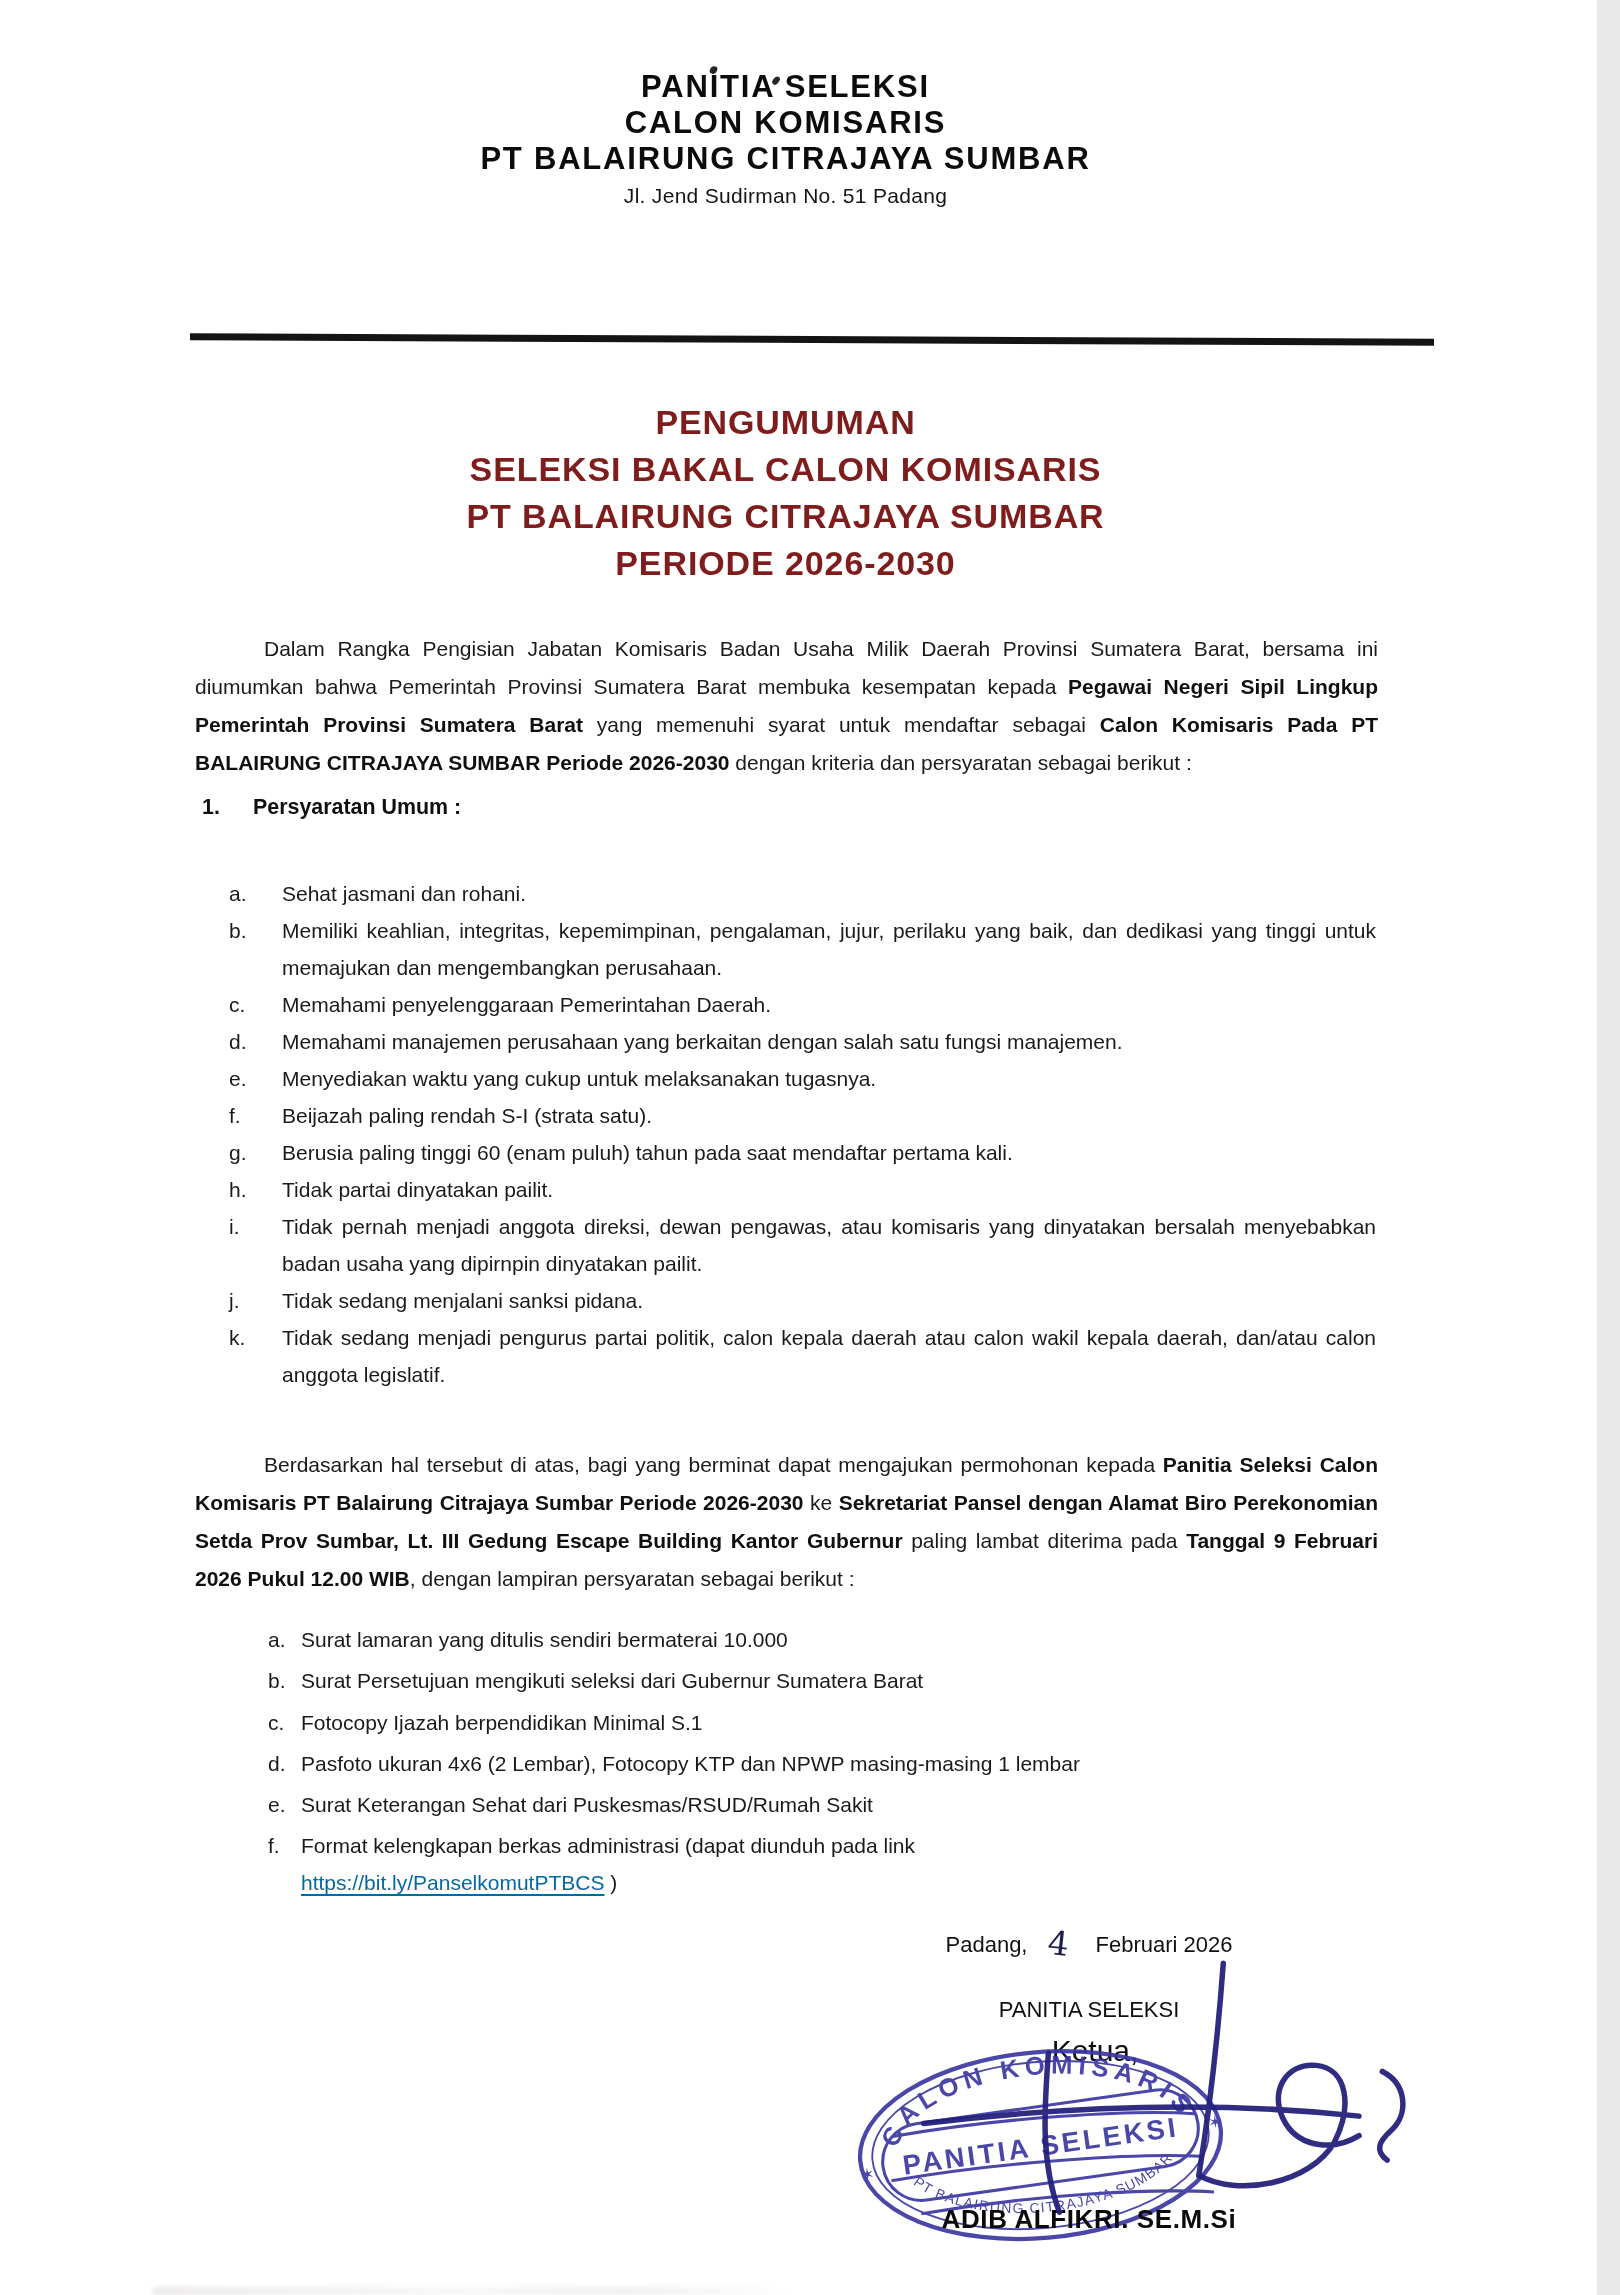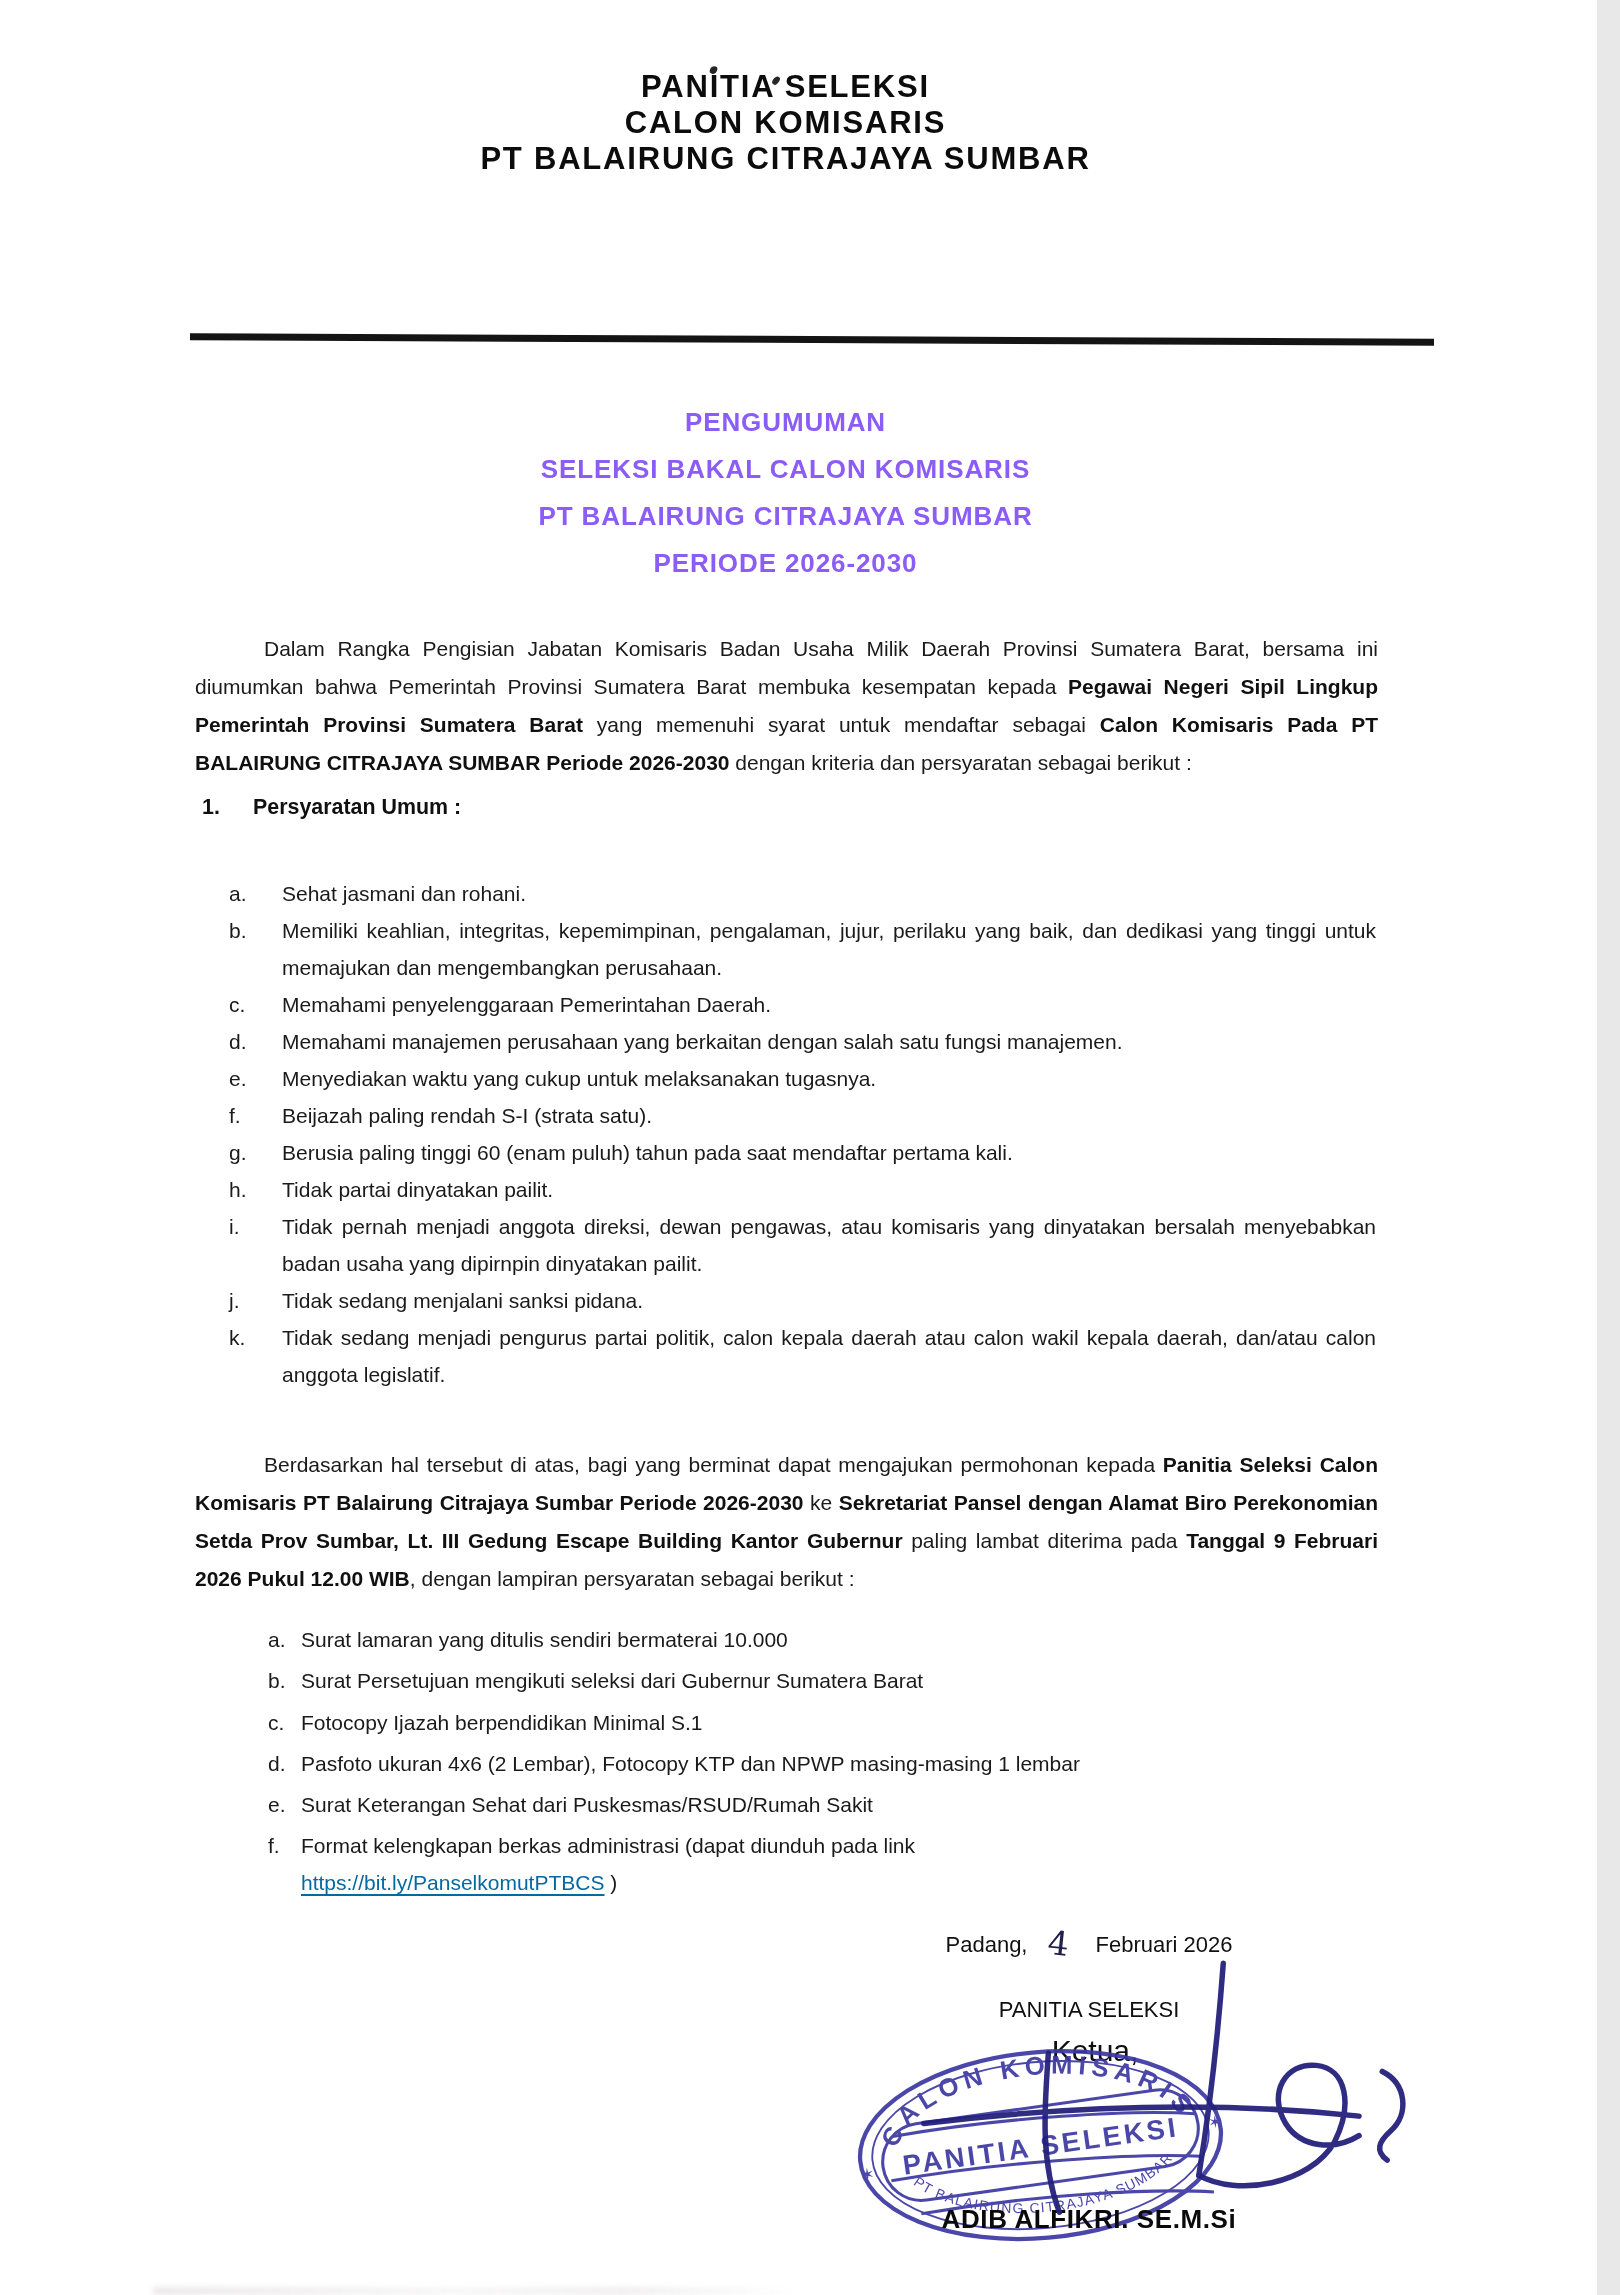--- a/index.html
+++ b/index.html
@@ -11,21 +11,21 @@
     color:#1a1a1a;
     overflow:hidden;
   }
   
   .letterhead{position:absolute;top:69px;left:195px;width:1181px;text-align:center;}
   .lh-line{font-weight:bold;font-size:31px;line-height:36px;letter-spacing:1.8px;color:#0c0c0c;}
   .lh-address{font-size:21px;line-height:27px;margin-top:4.9px;color:#151515;letter-spacing:0.3px;}
   .rule{position:absolute;top:336px;left:190px;width:1244px;height:6.7px;background:#141414;transform:rotate(.25deg);}
   
   .doc-title{position:absolute;top:399px;left:195px;width:1181px;text-align:center;}
-  .dt-line{font-weight:bold;font-size:26px;line-height:47px;letter-spacing:0.9px;color:#8b5cf6;}
+  .dt-line{font-weight:bold;font-size:34px;line-height:47px;letter-spacing:0.9px;color:#7f1d1d;}
   
   .para{position:absolute;left:195px;width:1183px;font-size:21px;line-height:38px;
         text-align:justify;text-indent:69px;color:#1a1a1a;}
   .para b{color:#101010;}
   .p1{top:609px;}
   .p2{top:1425px;}
   
   .sec-head{position:absolute;top:795px;left:202px;display:flex;font-weight:bold;font-size:21.4px;color:#101010;}
   .sec-num{width:51px;flex:none;}
   
@@ -61,20 +61,21 @@
 
 <div class="page">
 
   <span class="speck speck1"></span>
   <span class="speck speck2"></span>
 
   <div class="letterhead">
     <div class="lh-line">PANITIA SELEKSI</div>
     <div class="lh-line">CALON KOMISARIS</div>
     <div class="lh-line">PT BALAIRUNG CITRAJAYA SUMBAR</div>
+    <div class="lh-address">Jl. Jend Sudirman No. 51 Padang</div>
   </div>
 
   <div class="rule"></div>
 
   <div class="doc-title">
     <div class="dt-line">PENGUMUMAN</div>
     <div class="dt-line">SELEKSI BAKAL CALON KOMISARIS</div>
     <div class="dt-line">PT BALAIRUNG CITRAJAYA SUMBAR</div>
     <div class="dt-line">PERIODE 2026-2030</div>
   </div>

